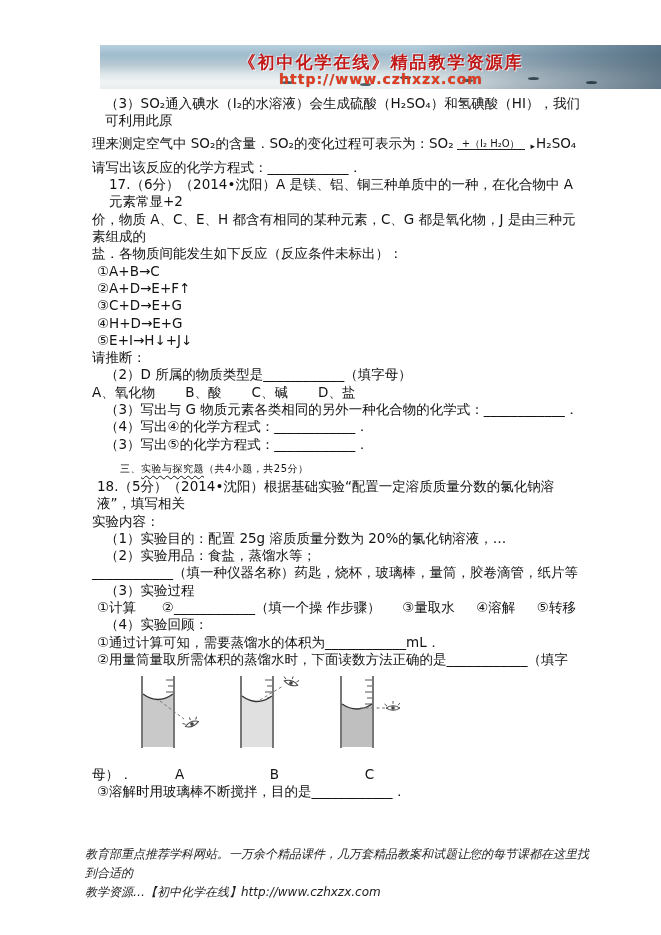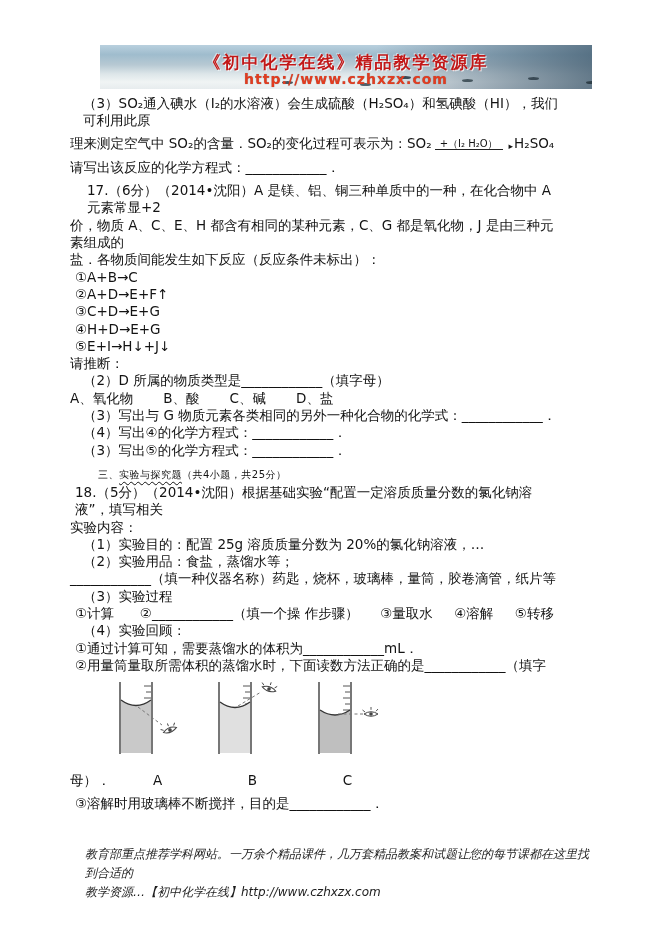--- a/index.html
+++ b/index.html
@@ -1,53 +1,53 @@
 <!DOCTYPE html>
 <html><head>
 <meta charset="utf-8">
 <style>
   html,body{margin:0;padding:0;background:#ffffff;}
   body{width:661px;height:935px;font-family:"DejaVu Sans",sans-serif;color:#131313;position:relative;overflow:hidden;}
 
   
   .banner{
-    position:absolute;left:100px;top:45px;width:492px;height:44px;overflow:hidden;
+    position:absolute;left:100px;top:45px;width:562px;height:44px;overflow:hidden;
     background:
       linear-gradient(105deg, rgba(90,115,135,0) 55%, rgba(95,120,140,.45) 74%, rgba(62,88,108,.78) 100%),
       linear-gradient(180deg,#b9d0de 0%,#9fbccd 22%,#b7c9d3 45%,#dde6e9 66%,#f0f4f4 84%,#e7ecee 100%);
   }
   .banner-art{position:absolute;left:300px;top:31px;width:11px;height:3px;background:#3a4a55;border-radius:50%;
     box-shadow:62px 3px 0 #46565f,128px 1px 0 #3a4a55,186px 5px 0 #2f3f48,-118px 5px 0 #4a5a64,-40px 7px 0 #52626c;}
   .banner-title{
     position:absolute;left:0;top:6px;width:100%;text-align:center;
     font-weight:bold;font-size:17px;letter-spacing:2px;color:#c21818;
     text-shadow:1px 1px 0 rgba(255,255,255,.75),-1px -1px 0 rgba(255,255,255,.55);
     white-space:nowrap;
   }
   .banner-url{
     position:absolute;left:0;top:26px;width:100%;text-align:center;
     font-weight:bold;font-size:14px;letter-spacing:1px;color:#e23c20;
     text-shadow:0 0 1px rgba(60,60,60,.6);
   }
 
   
-  .content{position:absolute;left:70px;top:95px;width:494px;font-size:13.5px;line-height:17.3px;}
+  .content{position:absolute;left:92px;top:95px;width:494px;font-size:13.5px;line-height:17.3px;}
   .line{white-space:pre-wrap;}
   .i1{padding-left:5px;}
   .i2{padding-left:13px;}
   .i3{padding-left:17px;}
   .formula-line{padding-top:5px;padding-bottom:4px;}
   .rxn-arrow{
     display:inline-block;border-bottom:1.3px solid #222;padding:0 5px 0 5px;margin:0 9px 0 3px;
     font-size:10px;line-height:11px;vertical-align:1px;white-space:nowrap;
   }
   .arrow-head{display:inline-block;font-size:9px;vertical-align:-1px;margin-left:-3px;margin-right:1px;}
   .section-head{font-weight:normal;font-size:10px;padding-left:28px;line-height:18px;margin-top:7px;letter-spacing:.5px;}
   .section-emph{text-decoration:underline wavy 1px;text-underline-offset:3px;}
-  .mt2{margin-top:6px;}
+  .mt2{margin-top:0;}
   .mt3{margin-top:3px;}
 
   
   .figure-row{margin-left:38px;margin-top:6px;height:76px;white-space:nowrap;}
   .figure-row svg{display:inline-block;vertical-align:top;}
   .fig-labels{white-space:nowrap;line-height:17px;margin-top:16px;}
   .fig-lead{display:inline-block;width:40px;}
   .fig-cell{display:inline-block;width:95px;text-align:center;font-size:13.5px;}
 
   

